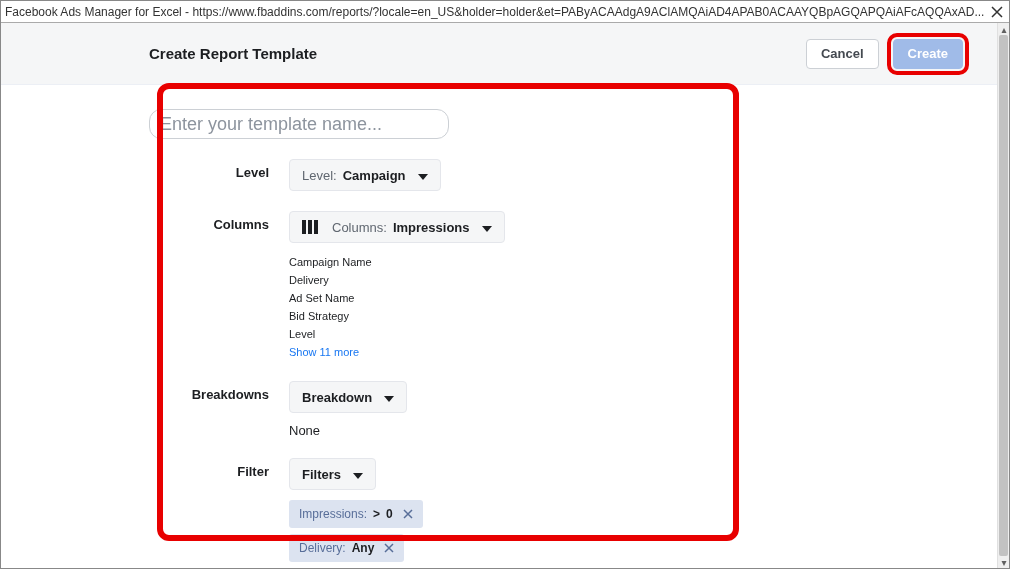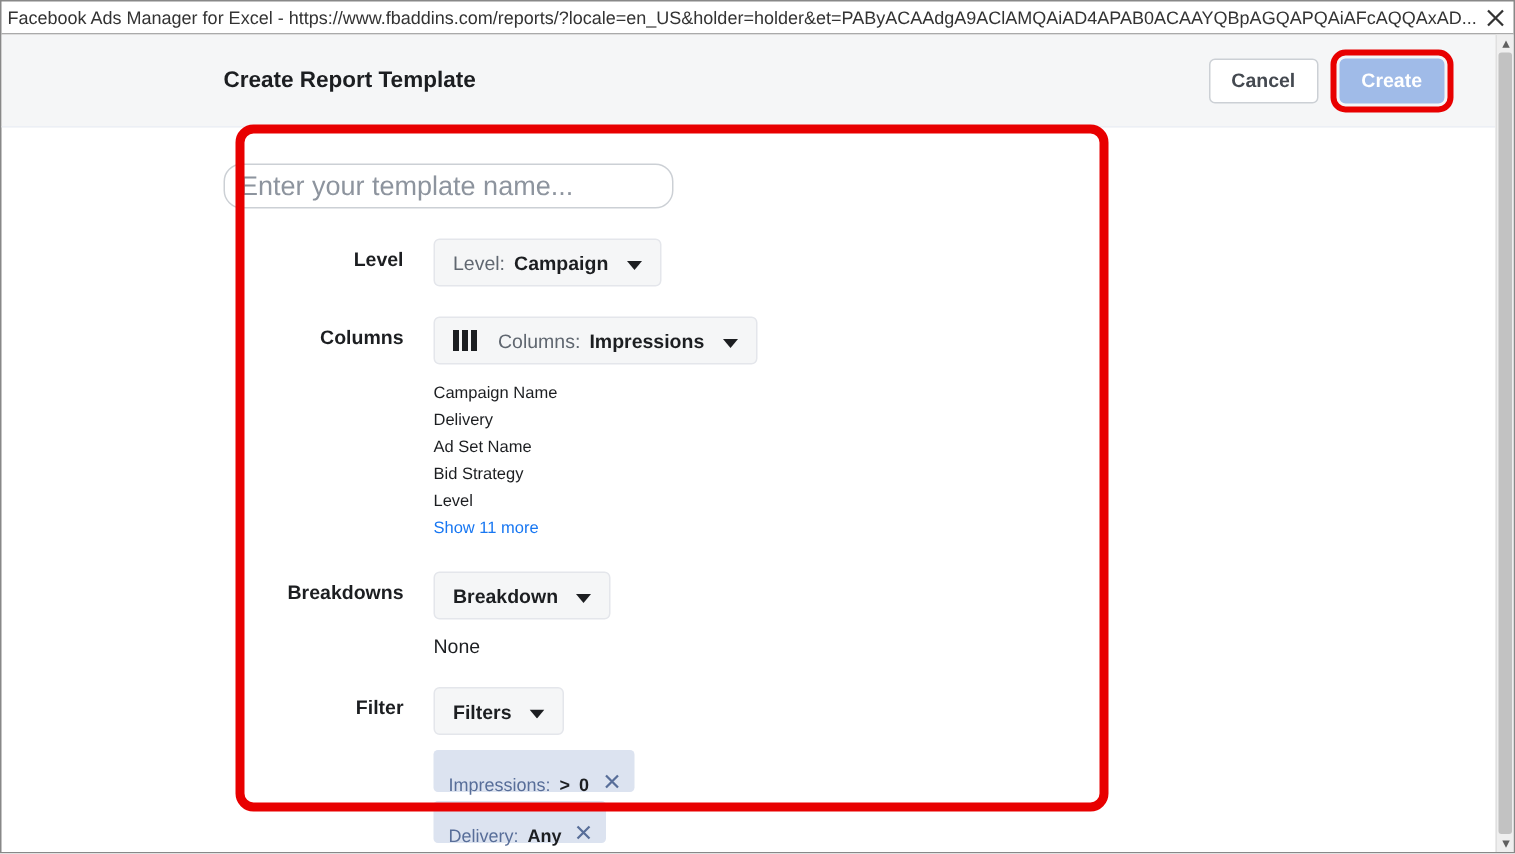--- a/index.html
+++ b/index.html
@@ -27,21 +27,21 @@
   .text-input::placeholder { color: #8d949e; }
   .dropdown-btn { display: inline-flex; align-items: center; height: 32px; padding: 0 12px; background: #f5f6f7; border: 1px solid #e4e6eb; border-radius: 4px; font-size: 13px; color: #1c1e21; font-weight: 600; cursor: pointer; gap: 6px; }
   .dropdown-btn .prefix { color: #606770; font-weight: 400; }
   .tri { margin-left: 6px; }
   .col-icon { display: inline-flex; gap: 2px; margin-right: 8px; }
   .col-icon span { width: 4px; height: 14px; background: #1c1e21; display: inline-block; }
   .column-list { padding-top: 10px; font-size: 11px; line-height: 18px; color: #1c1e21; }
   .show-more { color: #1877f2; cursor: pointer; }
   .breakdown-value { padding-top: 10px; font-size: 13px; }
   .filter-chips { display: flex; flex-direction: column; gap: 6px; margin-top: 10px; align-items: flex-start; }
-  .chip { display: inline-flex; align-items: flex-start; height: 28px; background: #dce3f0; border-radius: 3px; padding: 16px 6px 0 10px; font-size: 12px; gap: 6px; }
+  .chip { display: inline-flex; align-items: center; height: 28px; background: #dce3f0; border-radius: 3px; padding: 0 6px 0 10px; font-size: 12px; gap: 6px; }
   .chip .label { color: #586e99; }
   .chip .op { color: #1c1e21; font-weight: 600; }
   .chip .val { color: #1c1e21; font-weight: 600; }
   .chip .remove { color: #586e99; cursor: pointer; padding: 0 4px; }
   .chip .remove svg { display: block; }
   .form-highlight { position: absolute; border: 6px solid #e80000; border-radius: 12px; left: 156px; top: 82px; width: 582px; height: 458px; pointer-events: none; }
 </style>
 </head>
 <body>
 

